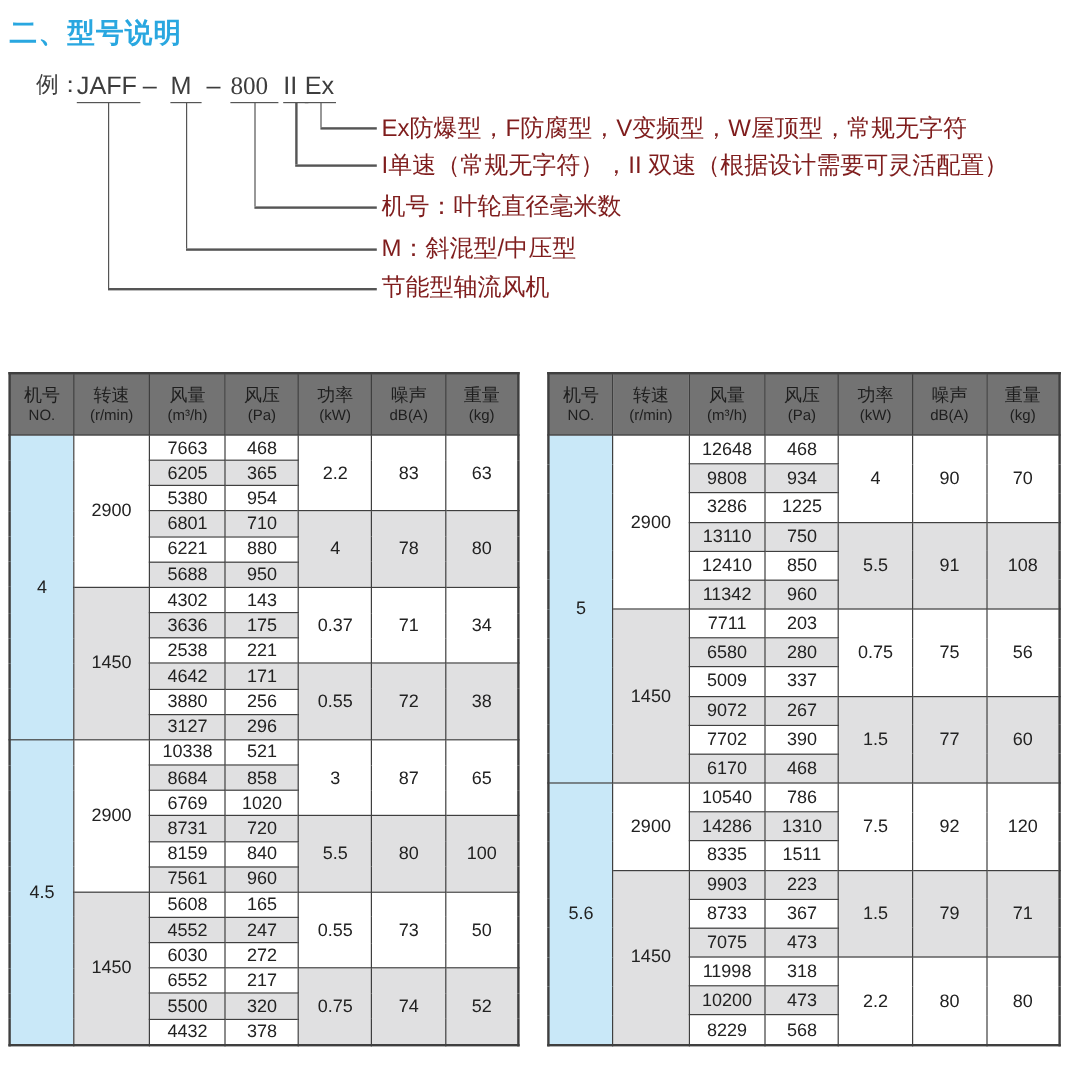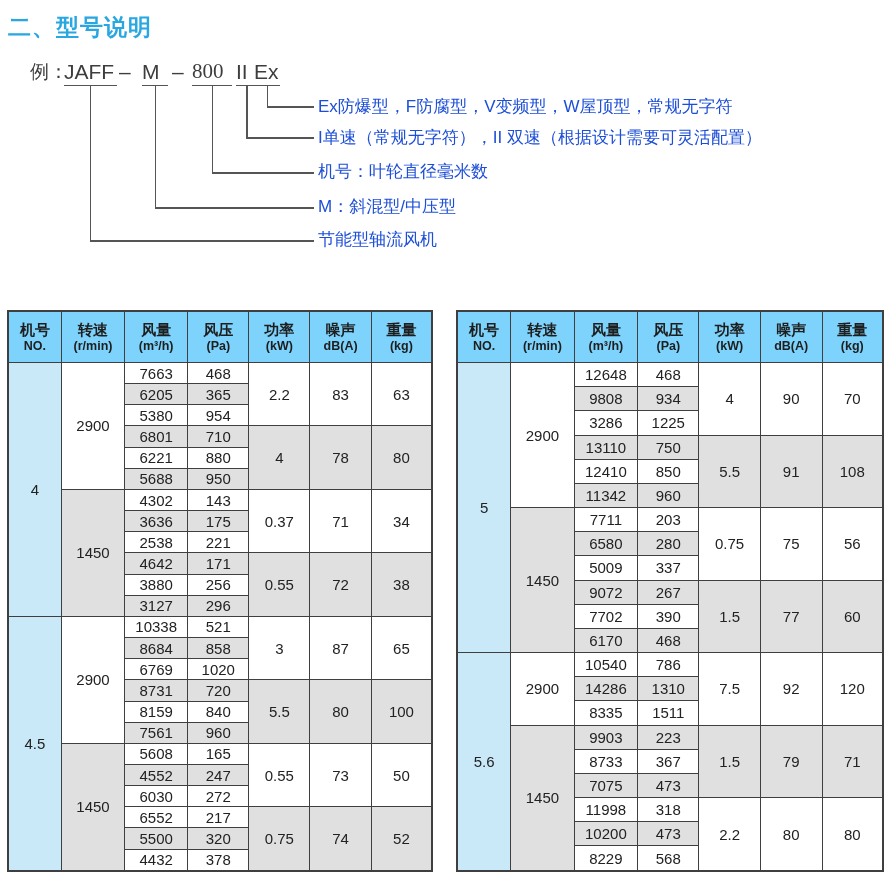--- a/index.html
+++ b/index.html
@@ -26,35 +26,35 @@
   #v-jaff{left:89.5px;top:85px;height:155px;}
   #v-m{left:154.5px;top:85px;height:122px;}
   #v-800{left:211.5px;top:85px;height:87px;}
   #v-ii{left:246px;top:85px;height:52px;}
   #v-ex{left:266.5px;top:85px;height:21px;}
   #h-ex{left:266.5px;top:106px;width:47px;}
   #h-ii{left:246px;top:137px;width:68px;}
   #h-800{left:211.5px;top:172px;width:102px;}
   #h-m{left:154.5px;top:207px;width:159px;}
   #h-jaff{left:89.5px;top:240px;width:224px;}
-  .callout{position:absolute;left:318px;height:22px;line-height:22px;font-size:17px;color:#1d4ed8;white-space:nowrap;}
+  .callout{position:absolute;left:318px;height:22px;line-height:22px;font-size:20px;color:#7f1d1d;white-space:nowrap;}
   #co-0{top:96px;}
   #co-1{top:127px;}
   #co-2{top:161px;}
   #co-3{top:196px;}
   #co-4{top:229px;}
 
   
   .tbl-wrap{position:absolute;top:310px;}
   #table-left{left:7px;width:426px;height:562px;}
   #table-right{left:456px;width:428px;height:562px;}
   table{width:100%;height:100%;border-collapse:collapse;table-layout:fixed;
         border:2px solid #3f3f3f;}
   th,td{border:1px solid #3f3f3f;text-align:center;vertical-align:middle;padding:0;}
-  th{background:#7dd3fc;height:50px;font-weight:bold;color:#1e1e1e;}
+  th{background:#737373;height:50px;font-weight:normal;color:#1e1e1e;}
   .th-main{font-size:15px;line-height:18px;}
   .th-sub{font-size:12.5px;line-height:15px;}
   td{font-size:15px;color:#222;}
   .bg-blue{background:#c9e8f8;}
   .bg-gray{background:#e0e0e1;}
   .bg-white{background:#ffffff;}
 </style>
 </head>
 <body>
 

